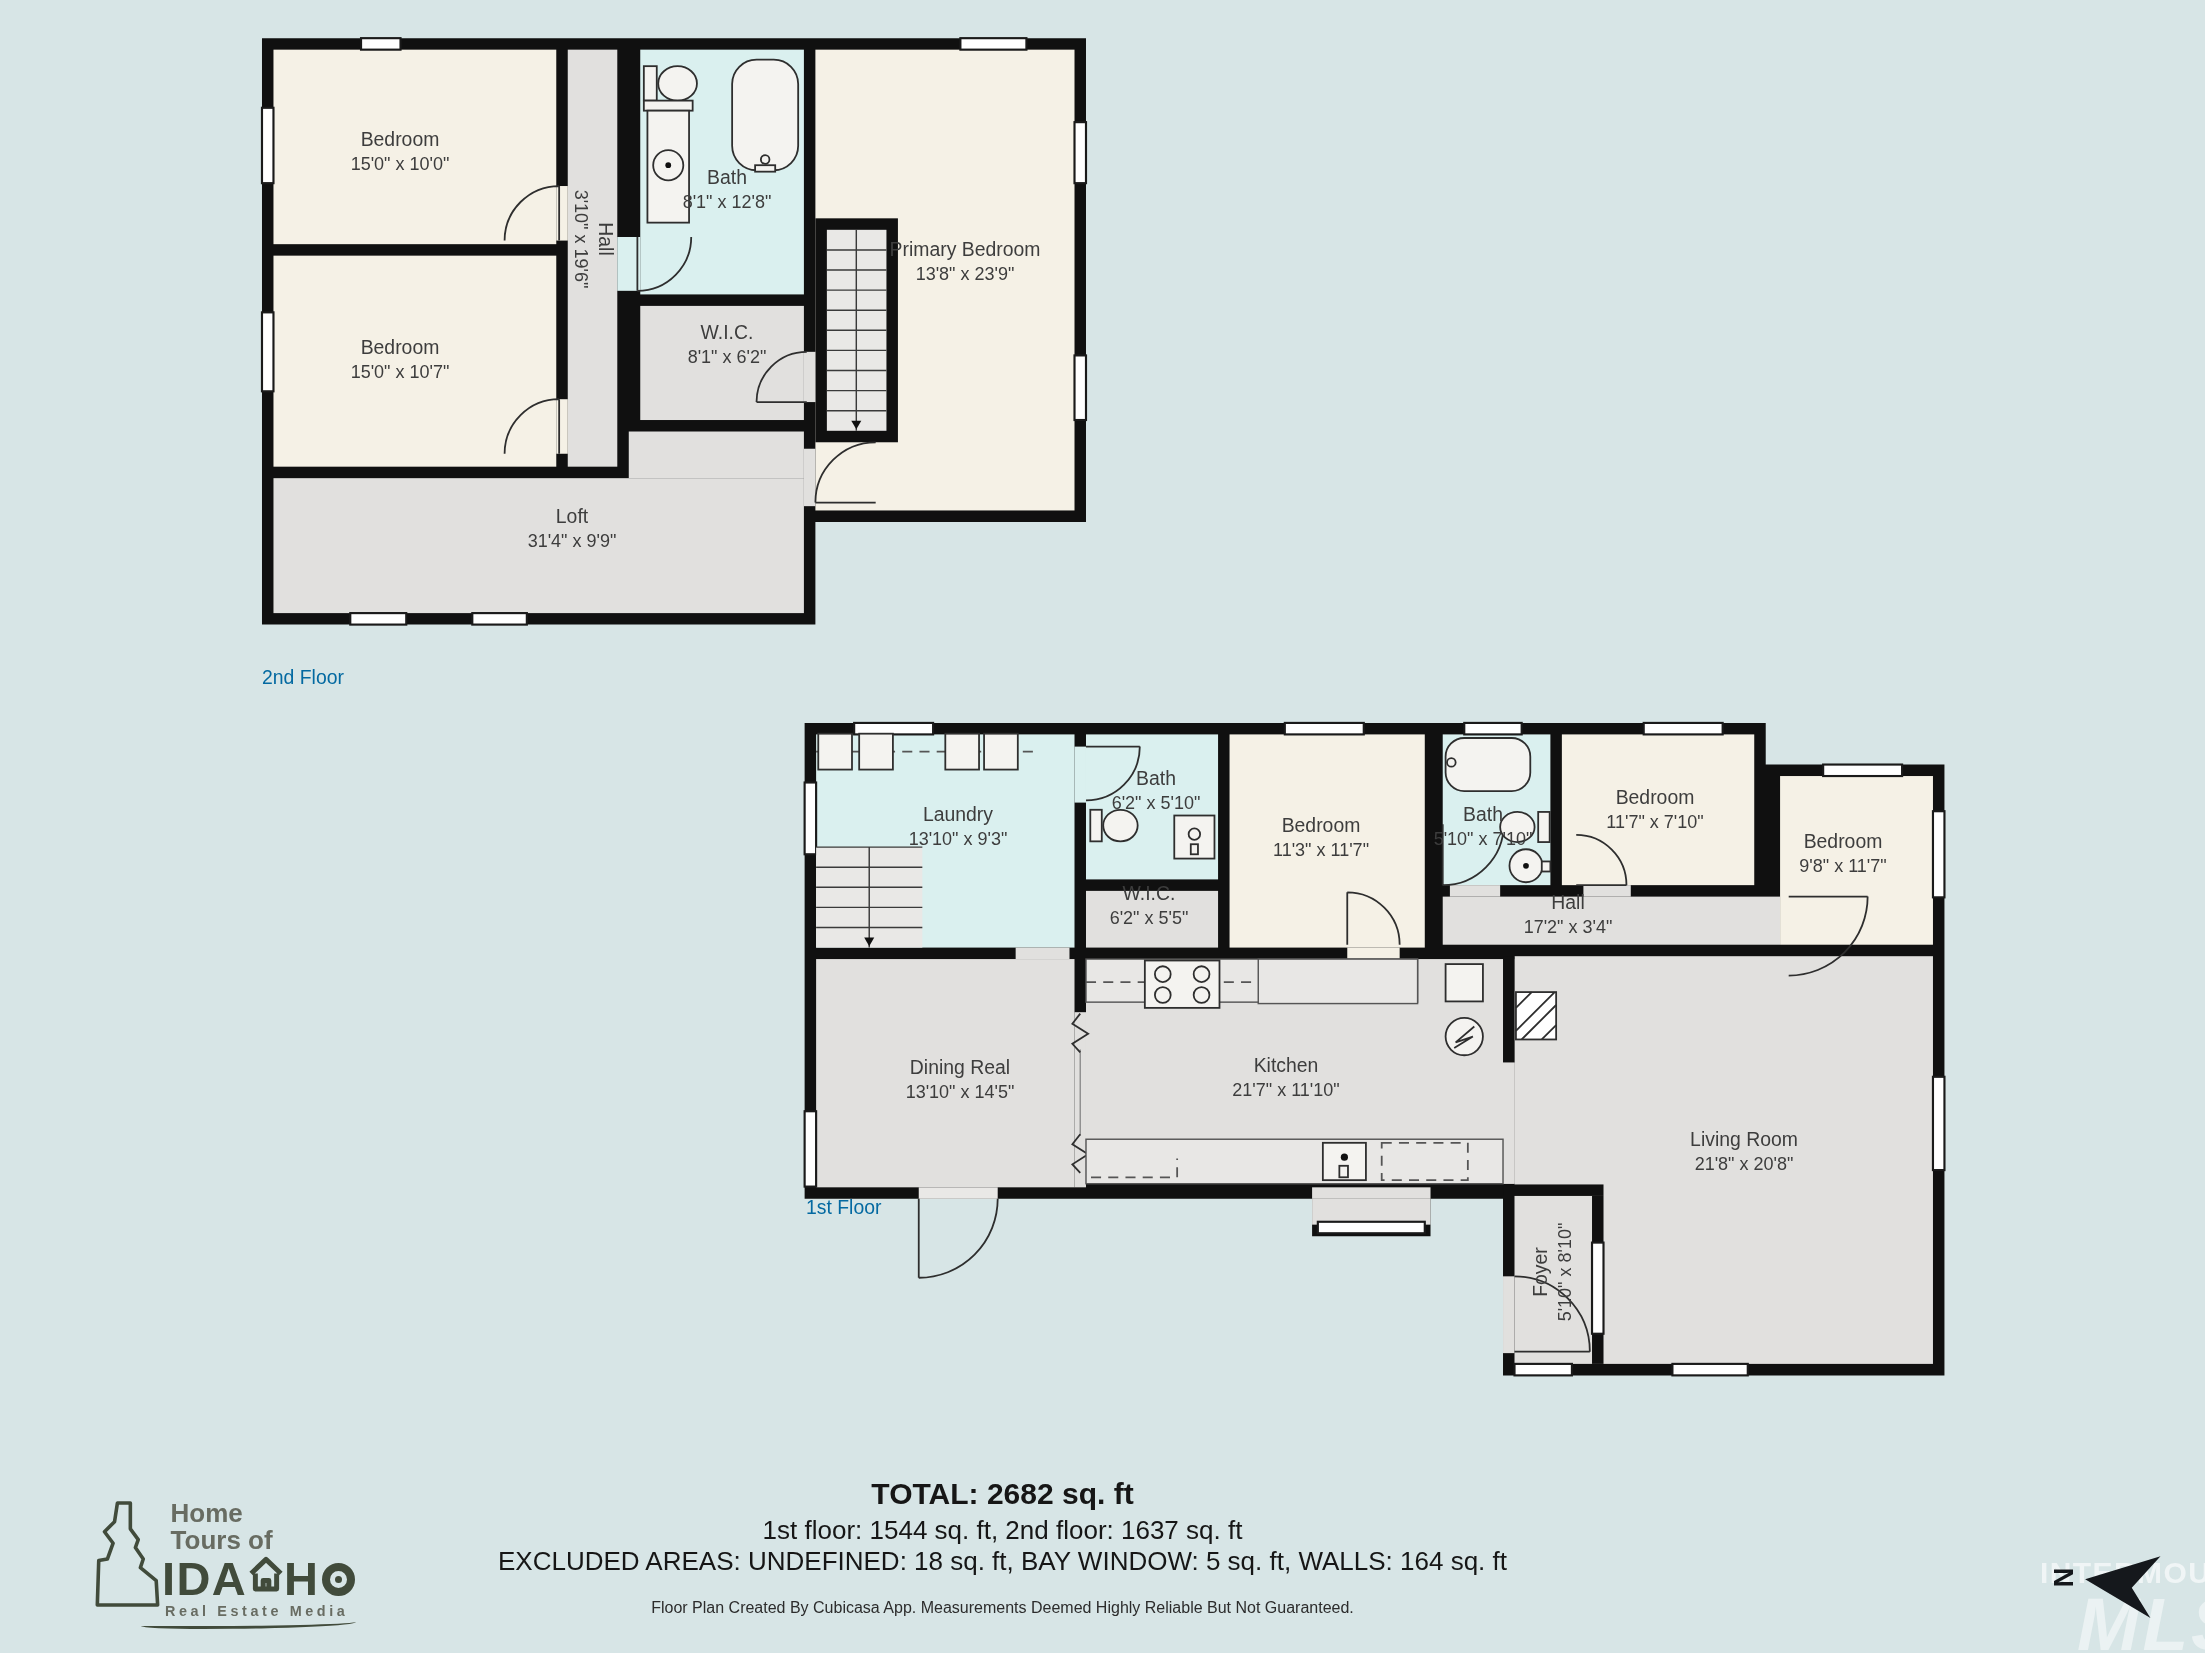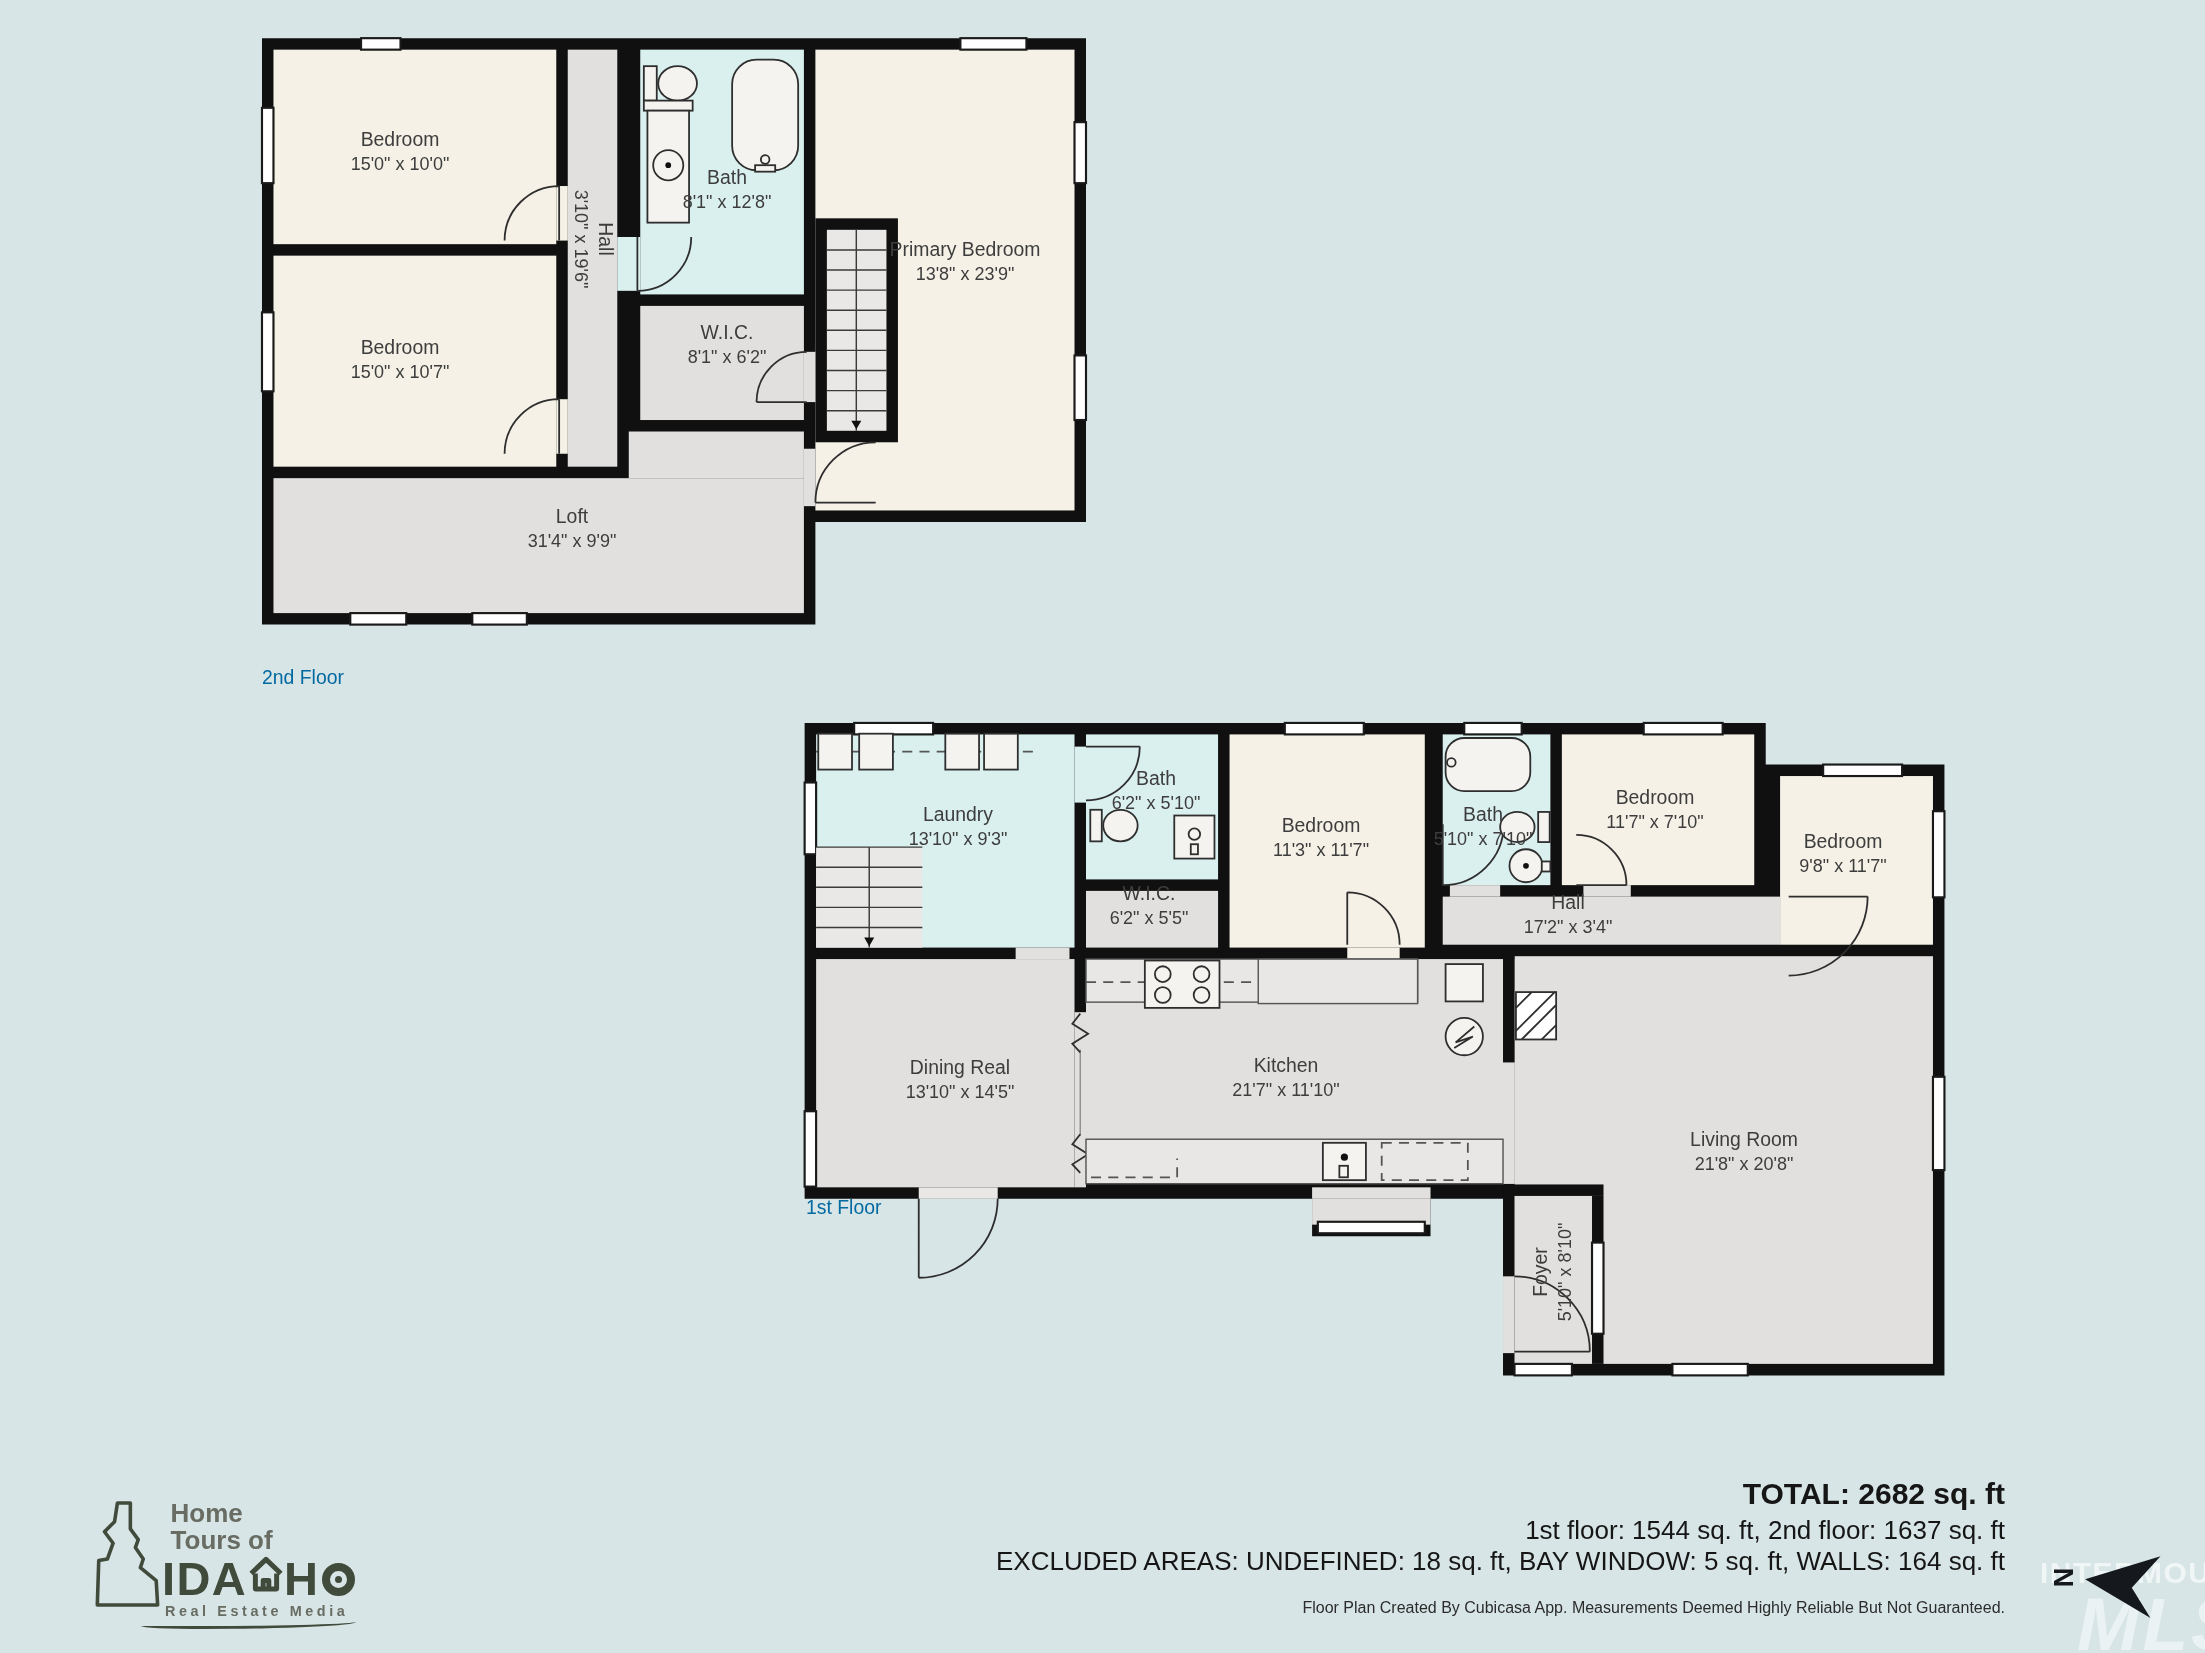--- a/index.html
+++ b/index.html
@@ -30,21 +30,21 @@
     position:absolute;z-index:3;text-align:center;color:var(--label,#3d3d3d);
     font-size:19.4px;line-height:25px;white-space:nowrap;
     transform:translate(-50%,-50%);
   }
   .room-label .rname,.room-label .dims{display:block;}
   .room-label .dims{font-size:18px;}
   .rot90{transform:translate(-50%,-50%) rotate(90deg);}
   .rotm90{transform:translate(-50%,-50%) rotate(-90deg);}
   .floor-label{position:absolute;z-index:3;font-size:19.4px;color:#0369a1;}
   
-  .summary-line{position:absolute;left:0;width:2005px;text-align:right;z-index:3;color:var(--ink,#161616);}
+  .summary-line{position:absolute;left:0;width:2005px;text-align:center;z-index:3;color:var(--ink,#161616);}
   .sum-total{top:1477px;font-size:30px;font-weight:bold;}
   .sum-floors{top:1515px;font-size:26px;}
   .sum-excluded{top:1546px;font-size:26px;}
   .sum-disclaimer{top:1599px;font-size:16px;color:#2c2c2c;}
   
   .logo{position:absolute;left:93px;top:1500px;z-index:3;display:flex;align-items:flex-start;}
   .logo-state{flex:0 0 auto;margin-right:-10px;}
   .logo-col{display:flex;flex-direction:column;}
   .logo-top{font-size:26px;line-height:27px;font-weight:bold;color:var(--logo-gray,#686c62);margin-left:8.6px;}
   .logo-name{display:flex;align-items:flex-end;color:var(--green,#414b3b);font-weight:bold;font-size:47px;line-height:43px;letter-spacing:1.4px;}

